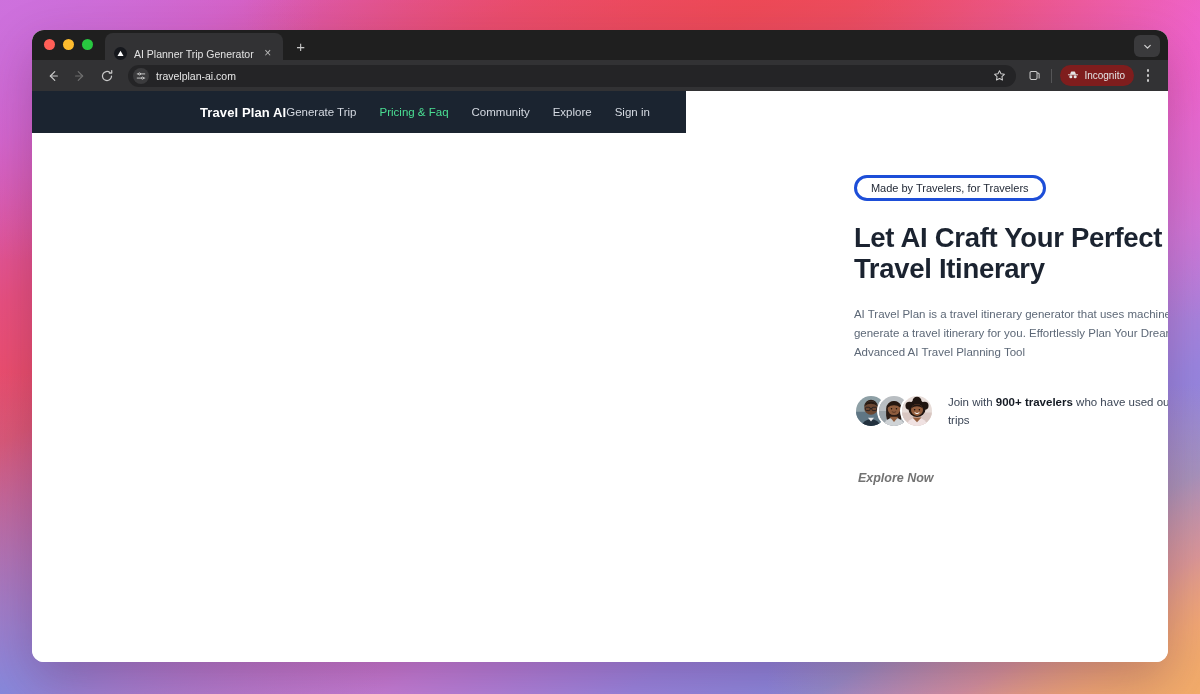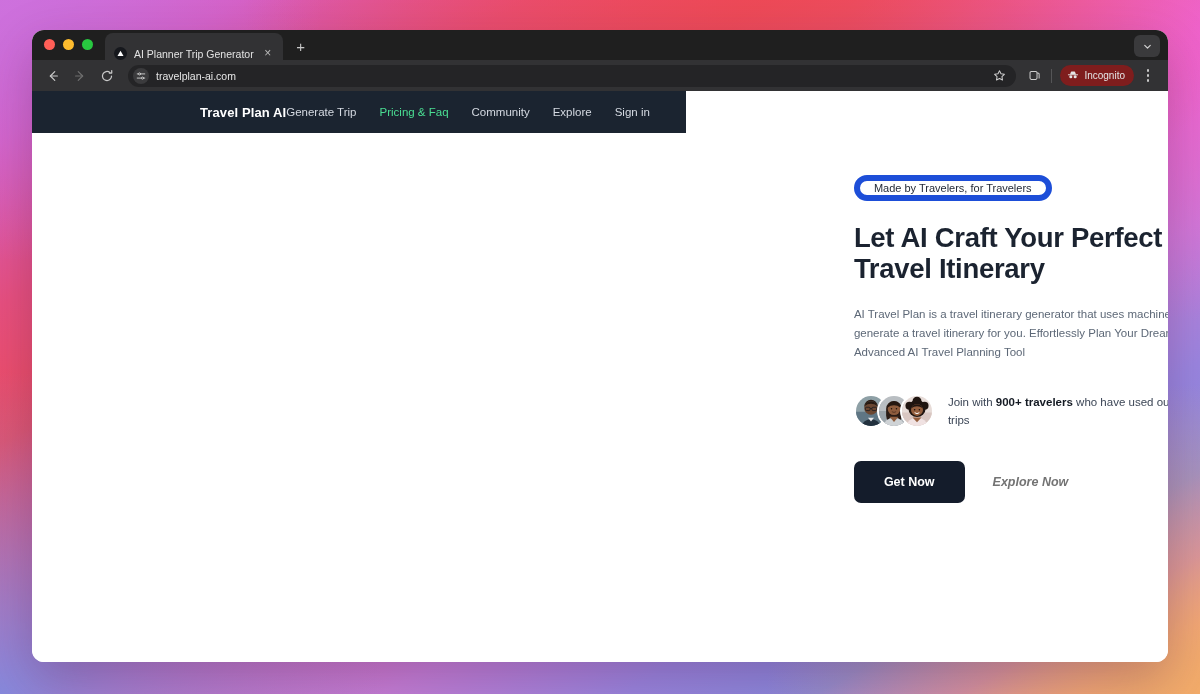--- a/index.html
+++ b/index.html
@@ -258,21 +258,21 @@
   }
   .hero-left {
     width: 600px;
     padding: 84px 0 0 168px;
     flex: none;
   }
   .badge-pill {
     display: inline-flex;
     align-items: center;
     height: 26px;
-    border: 6px solid #1d4ed8;
+    border: 3px solid #1d4ed8;
     border-radius: 13px;
     padding: 0 14px;
     font-size: 11px;
     color: #242b38;
     background: #fff;
   }
   .hero-title {
     margin-top: 22px;
     font-size: 27.5px;
     line-height: 1.12;
@@ -543,21 +543,20 @@
                 <path d="M17.3 22.6 q2.7 2.2 5.4 0" stroke="#ffffff" stroke-width="1.3" fill="none" stroke-linecap="round"></path>
               </svg>
             </div>
           </div>
           <div class="proof-text">
             <span>Join with </span><b>900+ travelers</b><span> who have used our tool to plan their trips</span>
           </div>
         </div>
 
         <div class="cta-row">
-          <button class="btn-primary">Get Now</button>
           <button class="btn-link">Explore Now</button>
         </div>
       </div>
 
       <div class="hero-right">
         <div class="hero-photo">
           <svg viewBox="0 0 320 485" preserveAspectRatio="xMidYMid slice">
             <defs>
               <linearGradient id="skyG" x1="0" y1="0" x2="0" y2="1">
                 <stop offset="0%" stop-color="#e9e7df"></stop>

